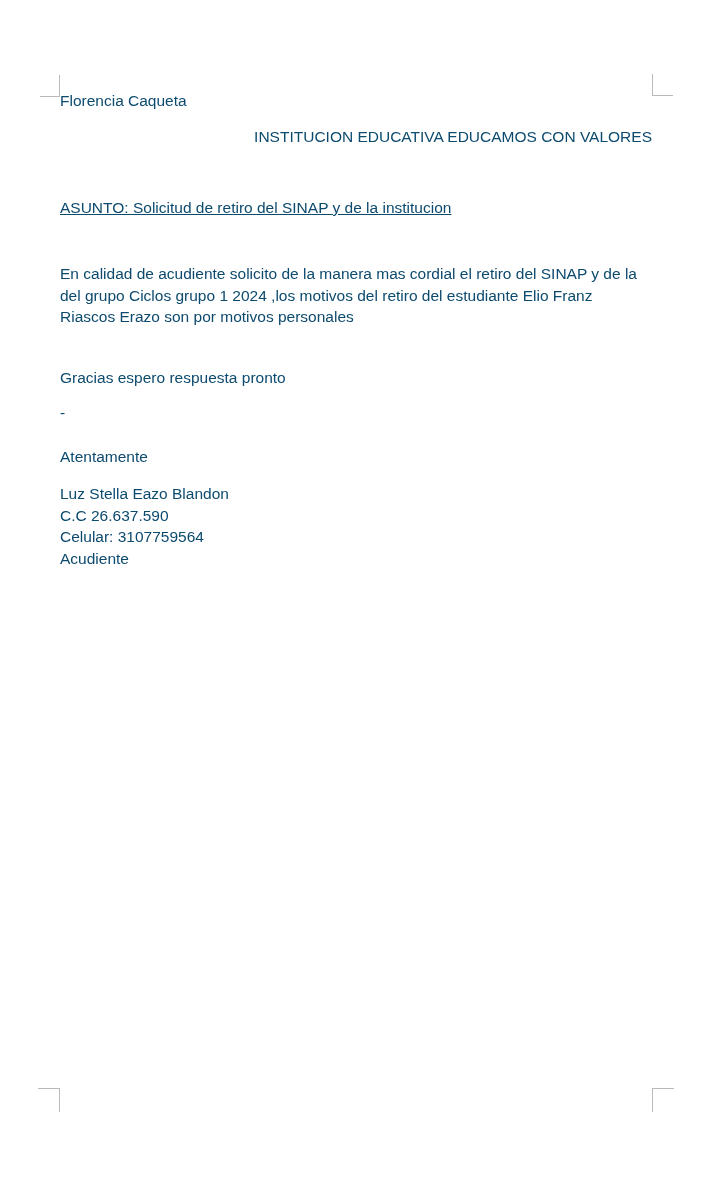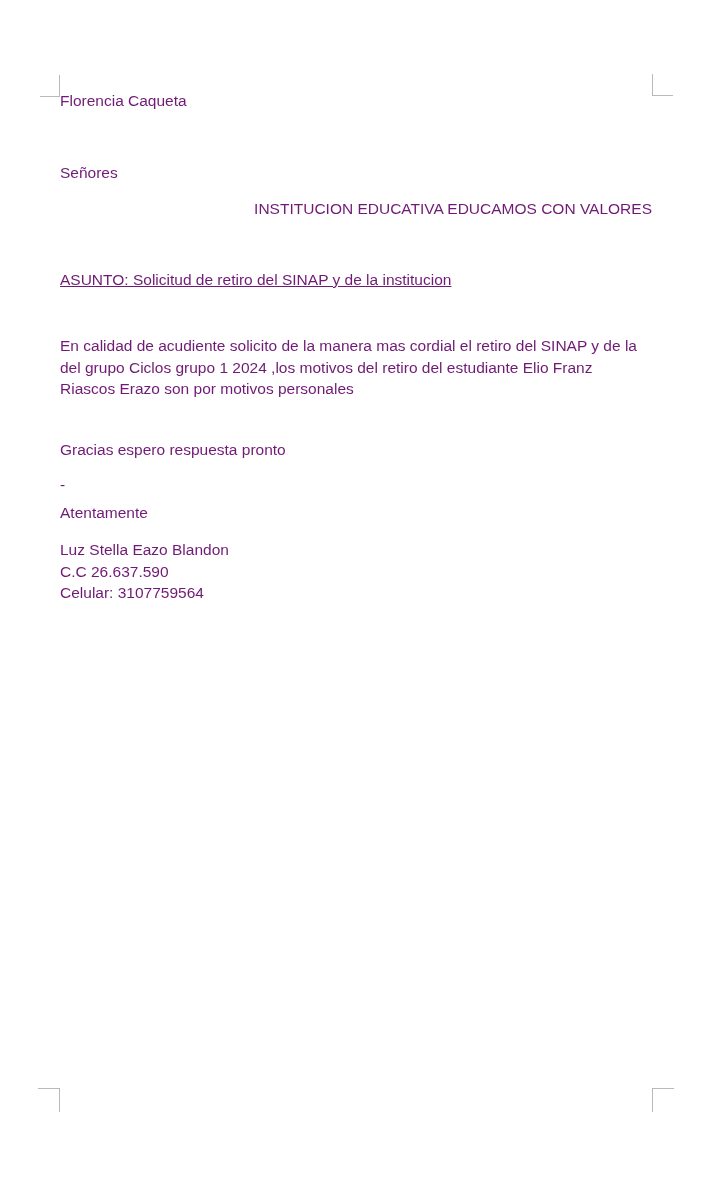--- a/index.html
+++ b/index.html
@@ -8,39 +8,39 @@
     height: 1182px;
     background: #ffffff;
     overflow: hidden;
     font-family: "Liberation Sans", "DejaVu Sans", sans-serif;
   }
   .page {
     position: relative;
     width: 720px;
     height: 1182px;
     background: #ffffff;
-    color: #701a75;
+    color: #0c4a6e;
     font-size: 15.5px;
     line-height: 21.5px;
   }
   .content {
     position: absolute;
     left: 60px;
     top: 0;
     width: 592px;
   }
   .tline { display: block; white-space: pre-wrap; }
   .m-city        { margin-top: 90px; }
   .m-salutation  { margin-top: 50.5px; }
   .m-recipient   { margin-top: 14.5px; text-align: right; }
   .m-subject     { margin-top: 49px; text-decoration: underline; }
   .m-body        { margin-top: 45px; }
   .m-thanks      { margin-top: 39px; }
   .m-dash        { margin-top: 14px; }
-  .m-closing     { margin-top: 6px; }
+  .m-closing     { margin-top: 22px; }
   .m-signature   { margin-top: 16px; }
   
   .mark { position: absolute; }
   .mark-tl { left: 40px;  top: 75px;   width: 20px; height: 22px;
              border-right: 1px solid #b9b9b9;  border-bottom: 1px solid #b9b9b9; }
   .mark-tr { left: 652px; top: 74px;   width: 21px; height: 22px;
              border-left: 1px solid #b9b9b9;   border-bottom: 1px solid #b9b9b9; }
   .mark-bl { left: 38px;  top: 1088px; width: 22px; height: 24px;
              border-right: 1px solid #b9b9b9;  border-top: 1px solid #b9b9b9; }
   .mark-br { left: 652px; top: 1088px; width: 22px; height: 24px;
@@ -53,21 +53,20 @@
 
   <div class="mark mark-tl"></div>
   <div class="mark mark-tr"></div>
   <div class="mark mark-bl"></div>
   <div class="mark mark-br"></div>
 
   <div class="content">
 
     <div class="tline m-city">Florencia Caqueta</div>
 
-    <div class="tline m-salutation">Señores</div>
 
     <div class="tline m-recipient">INSTITUCION EDUCATIVA EDUCAMOS CON VALORES</div>
 
     <div class="tline m-subject">ASUNTO: Solicitud de retiro del SINAP y de la institucion</div>
 
     <div class="m-body">
       <span class="tline">En calidad de acudiente solicito de la manera mas cordial el retiro del SINAP y de la</span>
       <span class="tline">del grupo Ciclos grupo 1 2024 ,los motivos del retiro del estudiante Elio Franz</span>
       <span class="tline">Riascos Erazo son por motivos personales</span>
     </div>
@@ -75,16 +74,17 @@
     <div class="tline m-thanks">Gracias espero respuesta pronto</div>
 
     <div class="tline m-dash">-</div>
 
     <div class="tline m-closing">Atentamente</div>
 
     <div class="m-signature">
       <span class="tline">Luz Stella Eazo Blandon</span>
       <span class="tline">C.C 26.637.590</span>
       <span class="tline">Celular: 3107759564</span>
+      <span class="tline">Acudiente</span>
     </div>
 
   </div>
 </div>
 
 </body></html>

